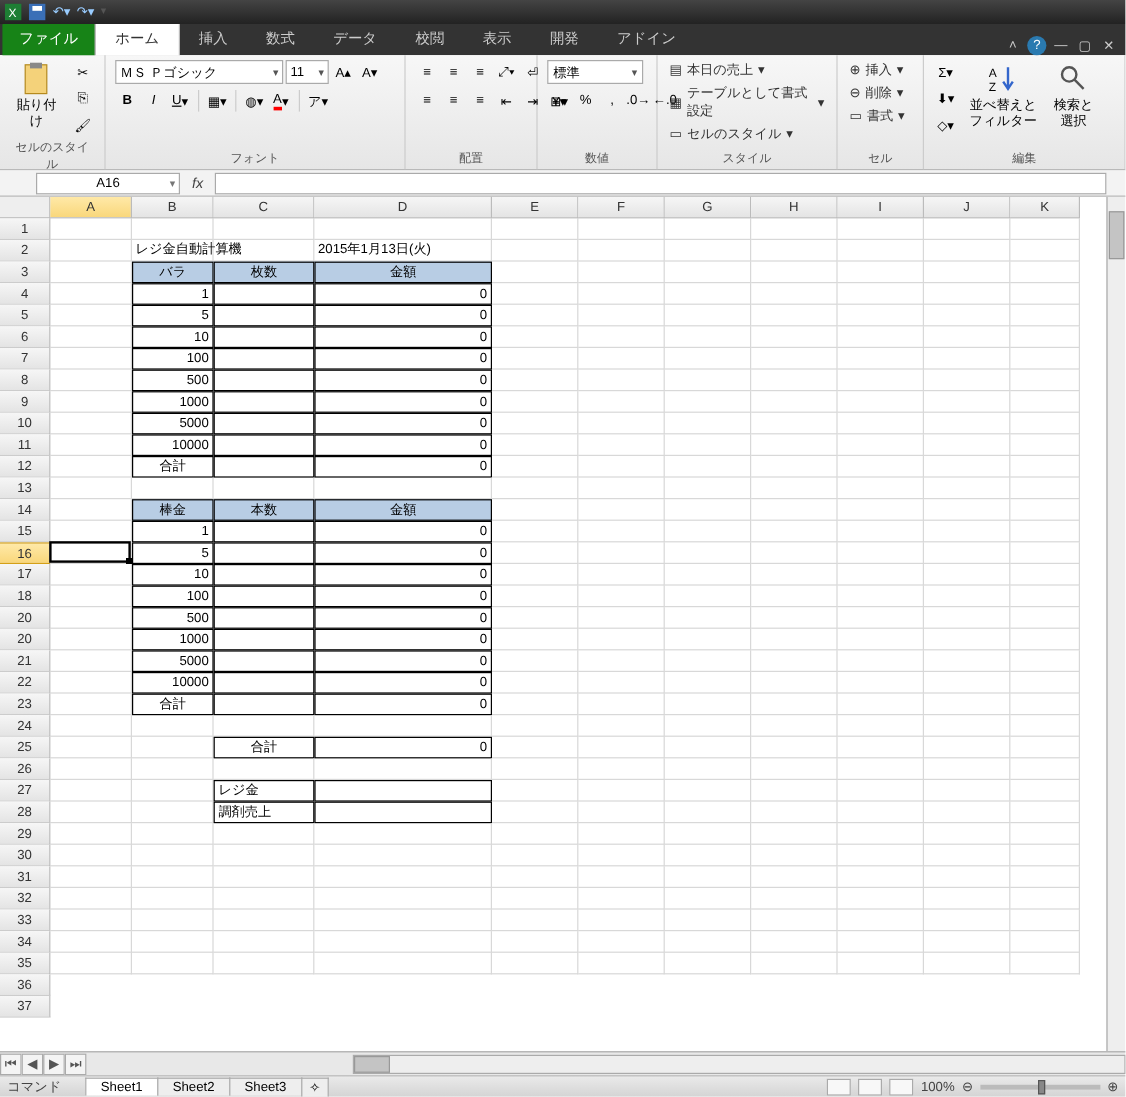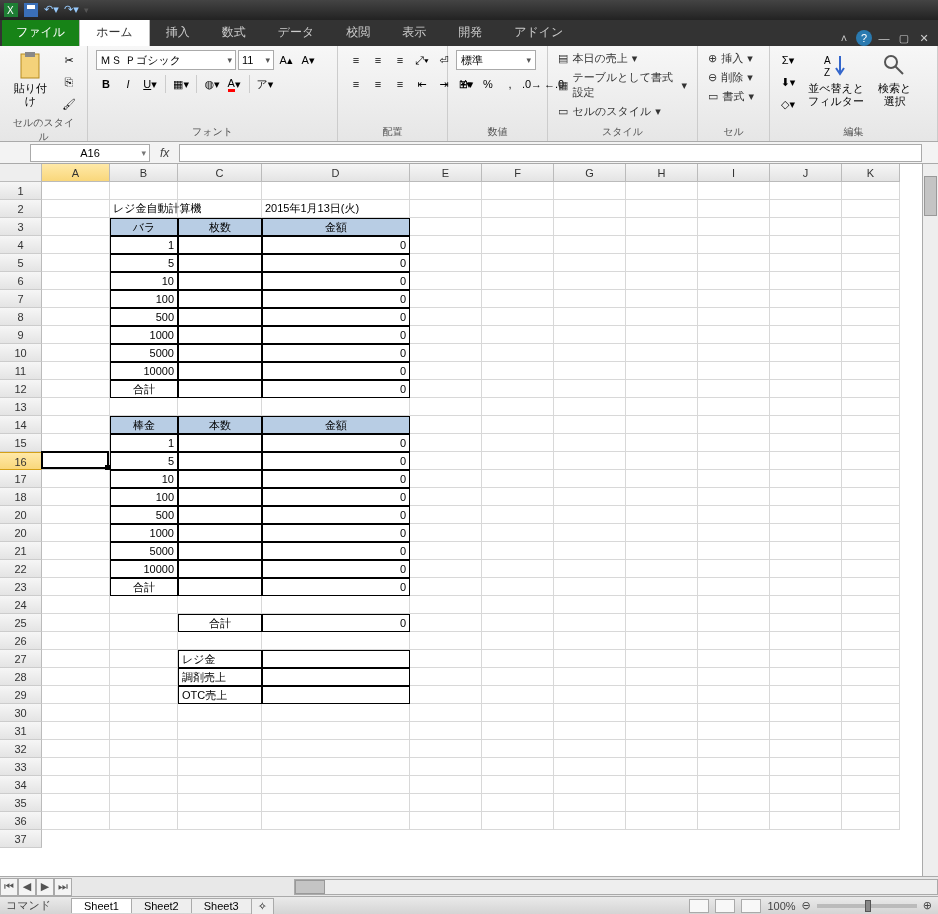--- a/index.html
+++ b/index.html
@@ -692,33 +692,20 @@
         <div class="cell" style="width: 72px;"></div>
         <div class="cell" style="width: 72px;"></div>
         <div class="cell" style="width: 72px;"></div>
         <div class="cell" style="width: 72px;"></div>
         <div class="cell" style="width: 72px;"></div>
         <div class="cell" style="width: 58px;"></div>
       </div>
       <div class="row">
         <div class="cell" style="width: 68px;"></div>
         <div class="cell" style="width: 68px;"></div>
-        <div class="cell al" style="width: 84px; border-width: 1px; border-style: solid; border-color: rgb(0, 0, 0);">OTC売上</div>
-        <div class="cell" style="width: 148px; border-width: 1px; border-style: solid; border-color: rgb(0, 0, 0);"></div>
-        <div class="cell" style="width: 72px;"></div>
-        <div class="cell" style="width: 72px;"></div>
-        <div class="cell" style="width: 72px;"></div>
-        <div class="cell" style="width: 72px;"></div>
-        <div class="cell" style="width: 72px;"></div>
-        <div class="cell" style="width: 72px;"></div>
-        <div class="cell" style="width: 58px;"></div>
-      </div>
-      <div class="row">
-        <div class="cell" style="width: 68px;"></div>
-        <div class="cell" style="width: 68px;"></div>
         <div class="cell" style="width: 84px;"></div>
         <div class="cell" style="width: 148px;"></div>
         <div class="cell" style="width: 72px;"></div>
         <div class="cell" style="width: 72px;"></div>
         <div class="cell" style="width: 72px;"></div>
         <div class="cell" style="width: 72px;"></div>
         <div class="cell" style="width: 72px;"></div>
         <div class="cell" style="width: 72px;"></div>
         <div class="cell" style="width: 58px;"></div>
       </div>

